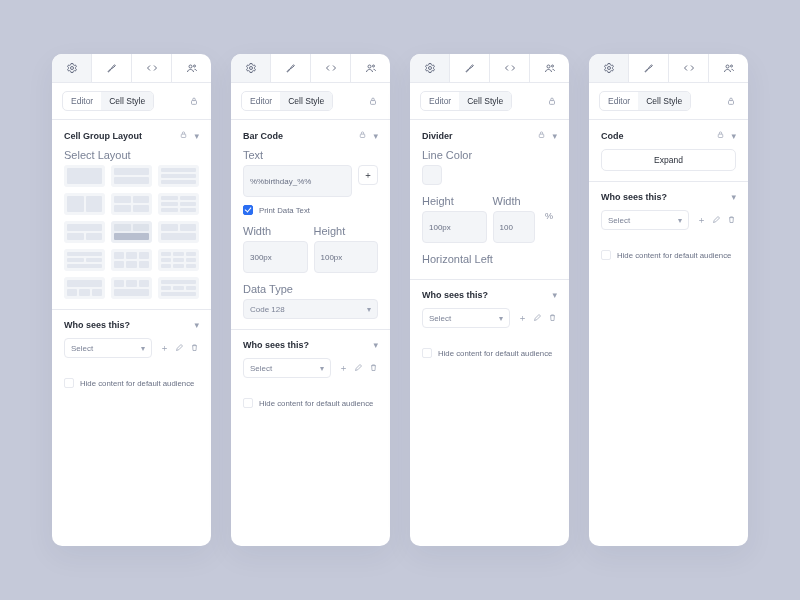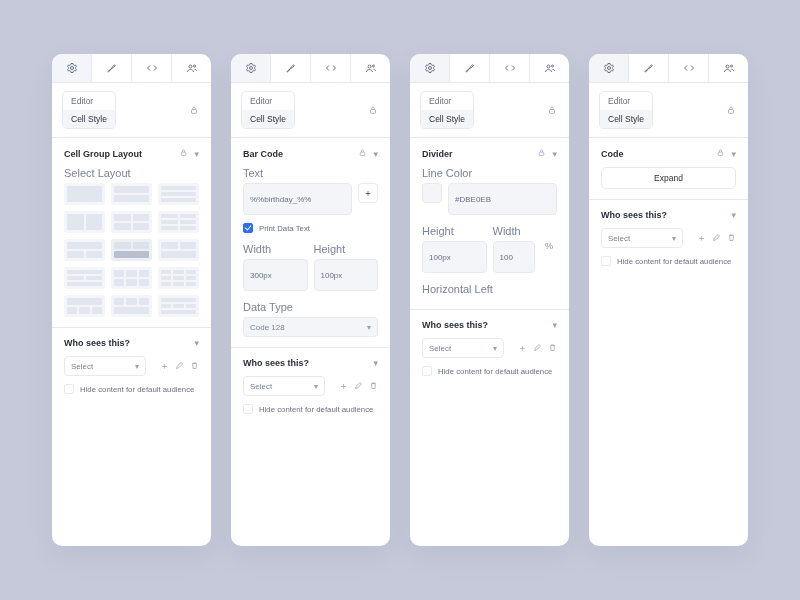--- a/index.html
+++ b/index.html
@@ -47,21 +47,21 @@
   color:#6a7185;
 }
 .tool:last-child{border-right:none}
 .tool.active{background:var(--soft)}
 .tool svg{width:12px;height:12px;display:block}
 .tabs-row{
   display:flex;align-items:center;
   padding:8px 10px;gap:6px;border-bottom:1px solid var(--border);
 }
 .seg{
-  display:flex;border:1px solid var(--border);border-radius:5px;overflow:hidden;background:#fff;flex-direction:column;
+  display:flex;border:1px solid var(--border);border-radius:5px;overflow:hidden;background:#fff;
 }
 .seg-btn{
   padding:4px 8px;font-size:8.5px;color:#666e82;
 }
 .seg-btn.active{background:var(--soft);color:var(--text)}
 .lock{
   margin-left:auto;color:#9aa1b3;width:14px;height:14px;display:flex;align-items:center;justify-content:center;
 }
 .lock svg{width:10px;height:10px}
 .section{
@@ -86,29 +86,29 @@
 .tile .row .c{flex:1;background:#dde2ea;border-radius:1px;height:100%}
 .tile .dark{background:#b8bfcf}
 .tile.dim .bar,.tile.dim .row .c{background:#e2e6ee}
 .tile.sel{background:var(--softer)}
 .info{
   margin-top:10px;background:var(--blue-bg);border-radius:5px;
   padding:8px;display:flex;gap:6px;font-size:7.5px;color:#4b5a7a;line-height:1.35;
 }
 .info-icon{width:10px;height:10px;background:var(--blue);border-radius:50%;flex:0 0 auto;position:relative}
 .info-icon::after{content:"i";position:absolute;inset:0;color:#fff;font-size:7px;font-weight:700;display:flex;align-items:center;justify-content:center}
-.who-row{display:flex;align-items:center;gap:14px}
+.who-row{display:flex;align-items:center;gap:8px}
 .select{
   flex:1;height:20px;border:1px solid var(--border);border-radius:4px;background:#fff;
   display:flex;align-items:center;padding:0 6px;justify-content:space-between;color:#7b8296;font-size:8px;
 }
 .select .caret,.caret{color:#9aa1b3}
 .who-actions{display:flex;gap:6px;color:#9aa1b3;align-items:center}
 .who-actions svg{width:9px;height:9px}
-.check-row{display:flex;align-items:center;gap:6px;margin-top:8px;font-size:7.8px;color:#6a7185}
+.check-row{display:flex;align-items:center;gap:6px;margin-top:20px;font-size:7.8px;color:#6a7185}
 .chk{width:10px;height:10px;border:1px solid var(--border);border-radius:2px;background:#fff;flex:0 0 auto}
 .chk.on{background:var(--blue);border-color:var(--blue);position:relative}
 .chk.on::after{content:"";position:absolute;left:2px;top:0px;width:3px;height:5px;border:solid #fff;border-width:0 1.5px 1.5px 0;transform:rotate(40deg)}
 .field-row{display:flex;gap:6px}
 .input{
   height:32px;border:1px solid var(--border);border-radius:4px;background:var(--soft);
   padding:0 6px;display:flex;align-items:center;font-size:8px;color:#6a7185;flex:1;
 }
 .plus-btn{width:20px;height:20px;border:1px solid var(--border);border-radius:4px;background:#fff;display:flex;align-items:center;justify-content:center}
 .wide-btn{height:22px;border:1px solid var(--border);border-radius:5px;display:flex;align-items:center;justify-content:center;font-size:8.5px}
@@ -490,21 +490,20 @@
             <span><svg viewBox="0 0 24 24" fill="none" stroke="currentColor" stroke-width="2">
                 <rect x="6" y="11" width="12" height="9" rx="2"></rect>
                 <path d="M9 11V8a3 3 0 0 1 6 0v3"></path>
               </svg></span>
             <span class="caret">▾</span>
           </div>
         </div>
     <div class="label">Line Color</div>
     <div class="field-row">
       <div class="swatch"></div>
-      <div class="input">#DBE0EB</div>
     </div>
     <div class="pair" style="margin-top:10px">
       <div class="col">
             <div class="label">Height</div>
             <div class="input">100px</div>
           </div>
       <div class="col">
             <div class="label">Width</div>
             <div class="field-row">
               <div class="input">100</div>

